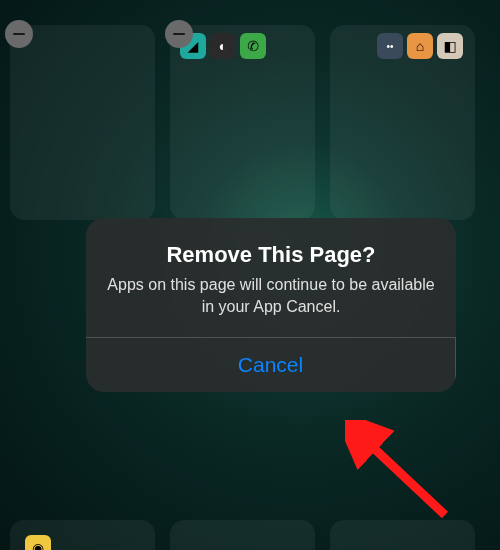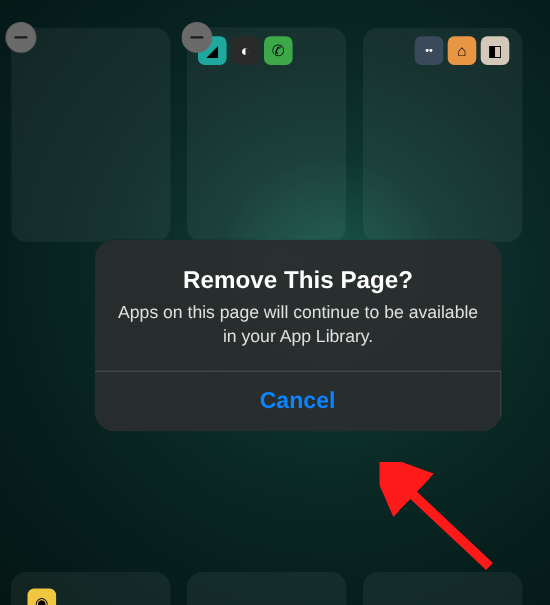--- a/index.html
+++ b/index.html
@@ -156,21 +156,21 @@
       text-align: center;
       font-size: 21px;
       background: transparent;
       border: none;
       cursor: pointer;
       font-family: inherit;
     }
     
     .modal-button.cancel {
       color: #0a84ff;
-      font-weight: 700;
+      font-weight: 400;
       border-right: 0.5px solid rgba(255, 255, 255, 0.18);
     }
     
     .modal-button.remove {
       color: #ff453a;
       font-weight: 400;
     }
     
     .arrow-indicator {
       position: absolute;
@@ -214,21 +214,21 @@
     <div class="app-icon yellow">◉</div>
   </div>
   <div class="page-thumb bottom"></div>
   <div class="page-thumb bottom"></div>
 </div>
 
 <div class="modal-overlay">
   <div class="modal">
     <div class="modal-content">
       <div class="modal-title">Remove This Page?</div>
-      <div class="modal-message">Apps on this page will continue to be available in your App Library.</div>
+      <div class="modal-message">Apps on this page will continue to be available in your App Cancel.</div>
     </div>
     <div class="modal-buttons">
       <button class="modal-button cancel">Cancel</button>
     </div>
   </div>
 </div>
 
 <div class="arrow-indicator">
   <svg width="120" height="110" viewBox="0 0 120 110">
     <defs>

